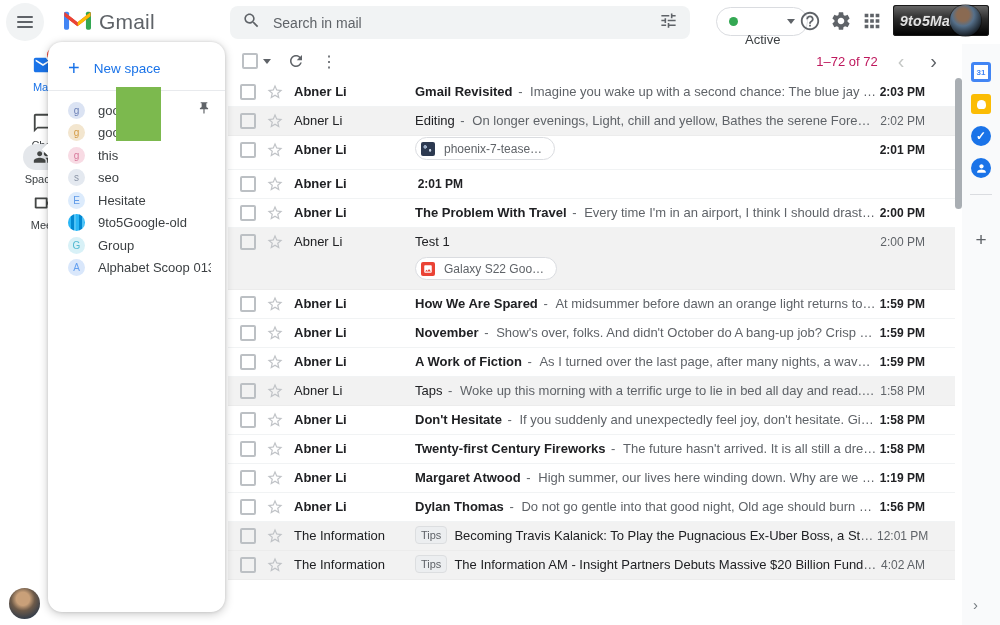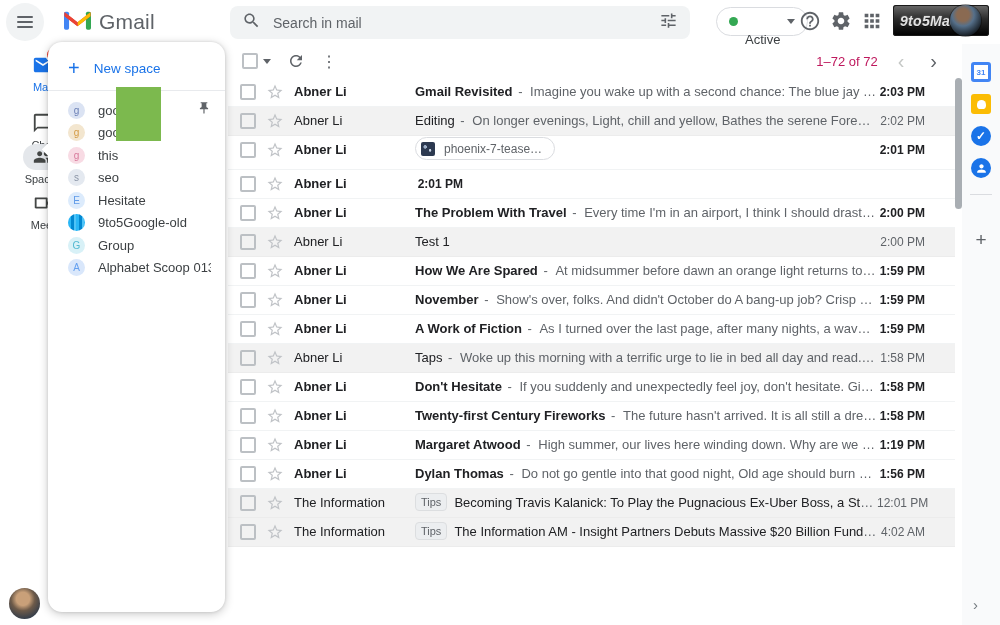--- a/index.html
+++ b/index.html
@@ -296,20 +296,28 @@
           <span class="time">2:00 PM</span>
         </div>
         <div class="row read">
           <span class="cb"></span>
           <span class="star"><svg viewBox="0 0 24 24">
               <path d="M22 9.24l-7.19-.62L12 2 9.19 8.63 2 9.24l5.46 4.73L5.82 21 12 17.27 18.18 21l-1.63-7.03L22 9.24zM12 15.4l-3.76 2.27 1-4.28-3.32-2.88 4.38-.38L12 6.1l1.71 4.04 4.38.38-3.32 2.88 1 4.28L12 15.4z"></path>
             </svg></span>
           <span class="sender">Abner Li</span>
           <div class="mainline">
             <div class="subjline"><span class="subj">Test 1</span></div>
+            <div class="chiprow"><span class="chip">
+                <span class="chipicon image">
+                  <svg viewBox="0 0 24 24">
+                    <path d="M21 19V5c0-1.1-.9-2-2-2H5c-1.1 0-2 .9-2 2v14c0 1.1.9 2 2 2h14c1.1 0 2-.9 2-2zM8.5 13.5l2.5 3.01L14.5 12l4.5 6H5l3.5-4.5z"></path>
+                  </svg>
+                </span>
+                <span class="chiplabel">Galaxy S22 Goo…</span>
+              </span></div>
           </div>
           <span class="time">2:00 PM</span>
         </div>
         <div class="row unread">
           <span class="cb"></span>
           <span class="star"><svg viewBox="0 0 24 24">
               <path d="M22 9.24l-7.19-.62L12 2 9.19 8.63 2 9.24l5.46 4.73L5.82 21 12 17.27 18.18 21l-1.63-7.03L22 9.24zM12 15.4l-3.76 2.27 1-4.28-3.32-2.88 4.38-.38L12 6.1l1.71 4.04 4.38.38-3.32 2.88 1 4.28L12 15.4z"></path>
             </svg></span>
           <span class="sender">Abner Li</span>
           <div class="mainline">

